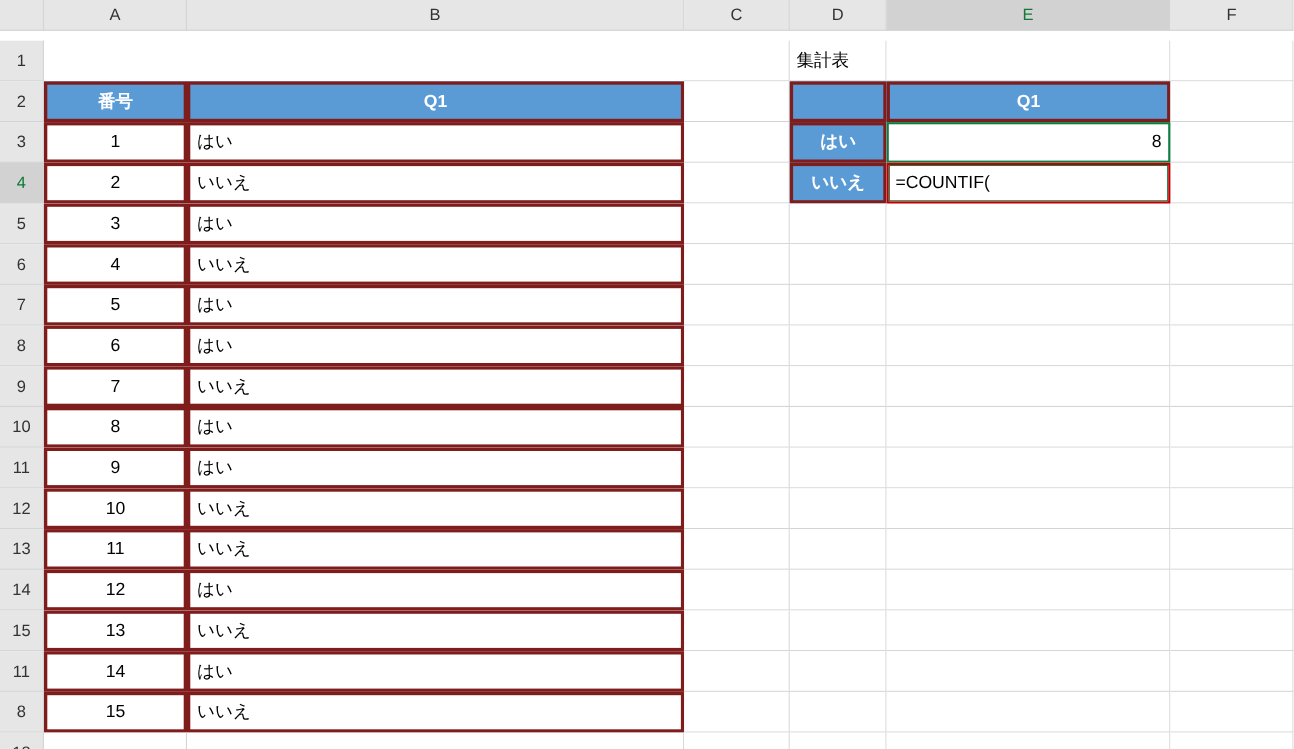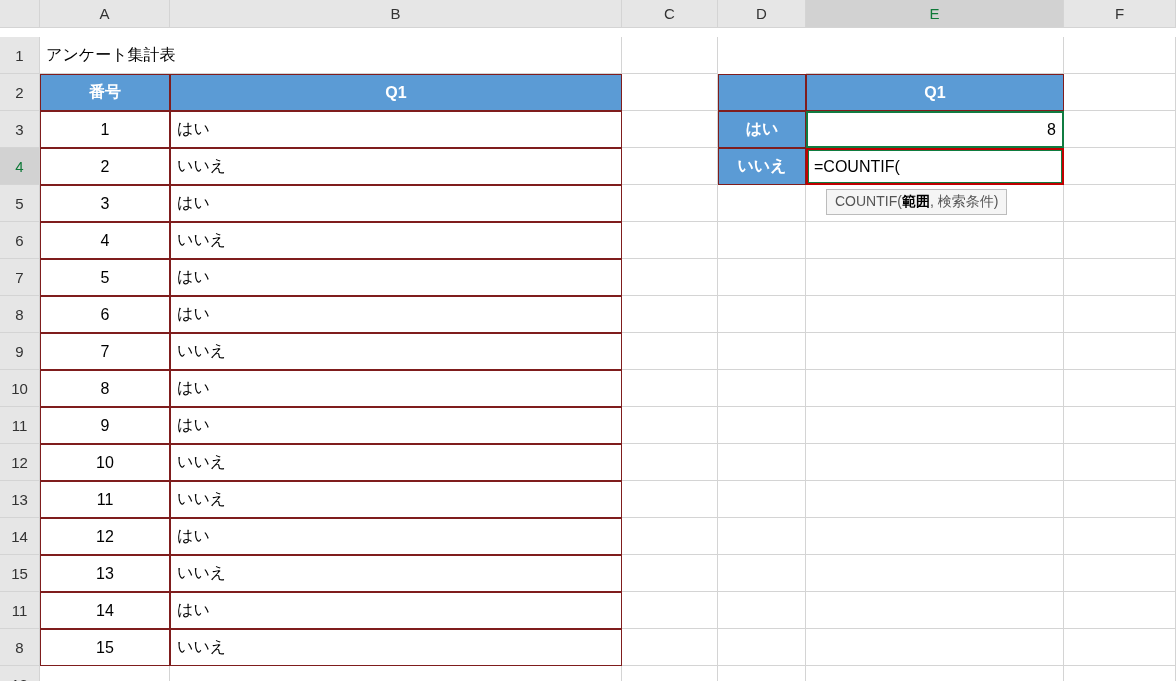--- a/index.html
+++ b/index.html
@@ -51,21 +51,21 @@
       align-items: center;
       padding: 0 6px;
       background: #ffffff;
       font-size: 16px;
       color: #000;
     }
     .cell.center {
       justify-content: center;
     }
     .cell.bordered {
-      border: 1px solid #7f1d1d;
+      border: 3px solid #7f1d1d;
     }
     .cell.blue-header {
       background: #5b9bd5;
       color: #ffffff;
       font-weight: bold;
       justify-content: center;
     }
     .cell.active-e4 {
       border: 2px solid #c00000;
       box-shadow: 0 0 0 1px #107c41 inset;
@@ -105,22 +105,22 @@
 
   <div class="corner" style="grid-row:1"></div>
   <div class="header-cell col" style="grid-row:1">A</div>
   <div class="header-cell col" style="grid-row:1">B</div>
   <div class="header-cell col" style="grid-row:1">C</div>
   <div class="header-cell col" style="grid-row:1">D</div>
   <div class="header-cell col selected" style="grid-row:1">E</div>
   <div class="header-cell col" style="grid-row:1">F</div>
 
   <div class="header-cell row" style="grid-row:2">1</div>
-  <div class="cell" style="grid-row:2;grid-column:2/4;border-right:1px solid #d4d4d4">アンケート集計表</div>
   <div class="cell" style="grid-row:2;grid-column:4"></div>
+  <div class="cell" style="grid-row:2;grid-column:5">集計表</div>
   <div class="cell" style="grid-row:2;grid-column:6"></div>
   <div class="cell" style="grid-row:2;grid-column:7"></div>
 
   <div class="header-cell row" style="grid-row:3">2</div>
   <div class="cell blue-header bordered" style="grid-row:3;grid-column:2">番号</div>
   <div class="cell blue-header bordered" style="grid-row:3;grid-column:3">Q1</div>
   <div class="cell" style="grid-row:3;grid-column:4"></div>
   <div class="cell blue-header bordered" style="grid-row:3;grid-column:5"></div>
   <div class="cell blue-header bordered" style="grid-row:3;grid-column:6">Q1</div>
   <div class="cell" style="grid-row:3;grid-column:7"></div>
@@ -133,23 +133,20 @@
   <div class="cell e3-green-border" style="grid-row:4;grid-column:6">8</div>
   <div class="cell" style="grid-row:4;grid-column:7"></div>
 
   <div class="header-cell row selected" style="grid-row:5">4</div>
   <div class="cell center bordered" style="grid-row:5;grid-column:2">2</div>
   <div class="cell bordered" style="grid-row:5;grid-column:3">いいえ</div>
   <div class="cell" style="grid-row:5;grid-column:4"></div>
   <div class="cell blue-header bordered" style="grid-row:5;grid-column:5">いいえ</div>
   <div class="cell active-e4" style="grid-row:5;grid-column:6">
     <span class="formula-text">=COUNTIF(</span>
-    <div class="tooltip">
-      <span>COUNTIF(</span><span class="bold-arg">範囲</span><span>, 検索条件)</span>
-    </div>
   </div>
   <div class="cell" style="grid-row:5;grid-column:7"></div>
 
   <div class="header-cell row" style="grid-row:6">5</div>
   <div class="cell center bordered" style="grid-row:6;grid-column:2">3</div>
   <div class="cell bordered" style="grid-row:6;grid-column:3">はい</div>
   <div class="cell" style="grid-row:6;grid-column:4"></div>
   <div class="cell" style="grid-row:6;grid-column:5"></div>
   <div class="cell" style="grid-row:6;grid-column:6"></div>
   <div class="cell" style="grid-row:6;grid-column:7"></div>

